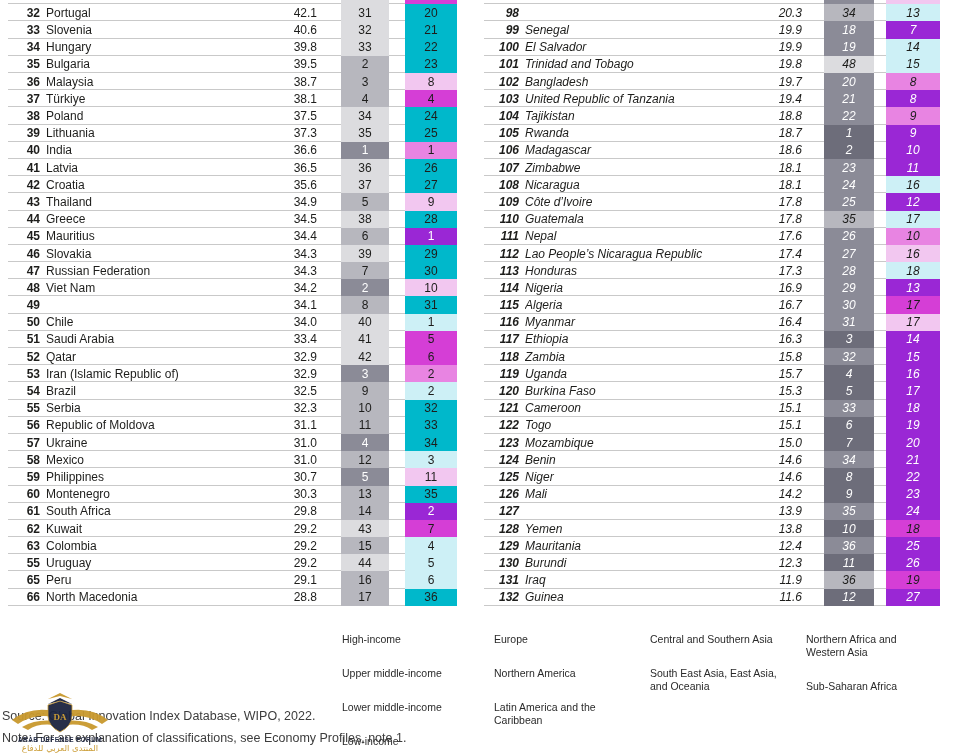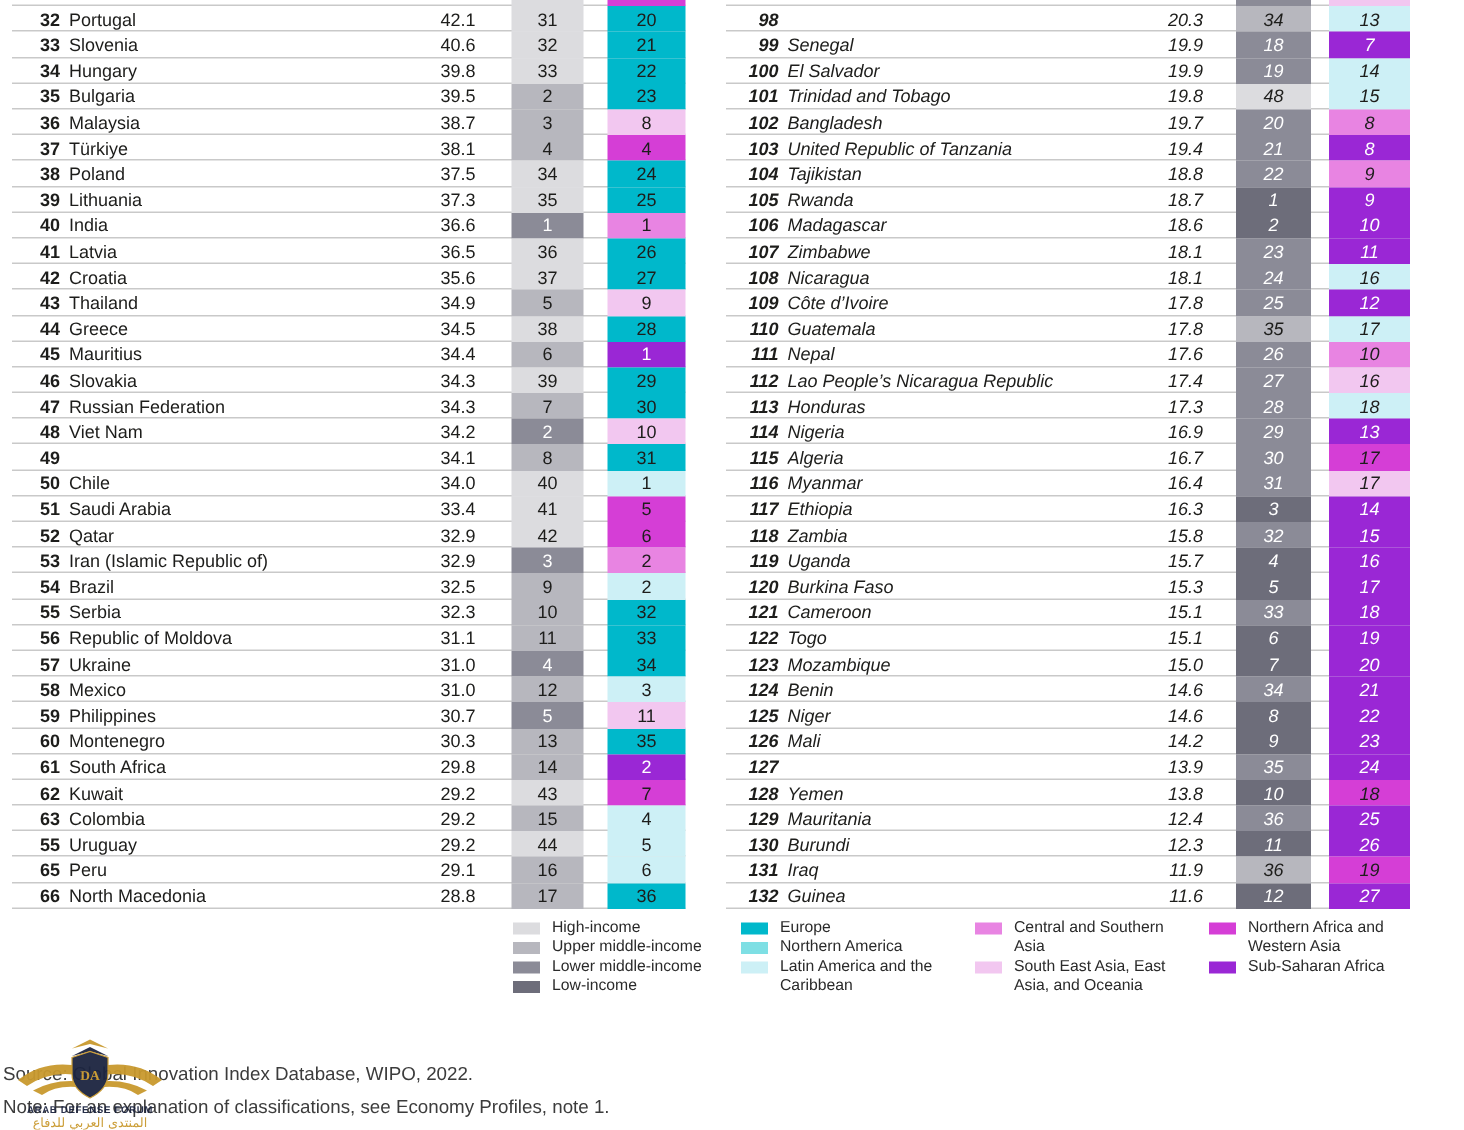--- a/index.html
+++ b/index.html
@@ -34,21 +34,21 @@
   .bg-csa   {background:var(--csa);}
   .bg-nawa  {background:var(--nawa);}
   .bg-ssa   {background:var(--ssa);color:#fff;}
   
   .legend{position:absolute;top:612px;left:0;width:976px;font-size:10.5px;line-height:13px;color:#2a2a2a;}
   .legend-col{position:absolute;top:0;}
   .legend-col.c1{left:342px;width:140px;}
   .legend-col.c2{left:494px;width:130px;}
   .legend-col.c3{left:650px;width:132px;}
   .legend-col.c4{left:806px;width:130px;}
-  .legend-item{display:flex;align-items:flex-start;margin:0 0 0 0;}
+  .legend-item{display:flex;align-items:flex-start;margin:0 0 0 0;flex-direction:column;}
   .swatch{flex:0 0 18px;height:8px;margin:3px 8px 0 0;}
   .legend-label{display:block;}
   
   .footer{position:absolute;left:2px;top:705px;font-size:12.5px;color:#3c3c3c;line-height:22px;}
   .footer div{white-space:nowrap;}
   
   .watermark{position:absolute;left:6px;top:692px;width:108px;text-align:center;z-index:5;opacity:.95;}
   .wm-title{font-size:6.5px;font-weight:bold;color:var(--navy);letter-spacing:.4px;margin-top:-2px;}
   .wm-sub{font-size:8.5px;color:var(--gold);margin-top:0px;font-family:"DejaVu Sans",sans-serif;}
 </style>

